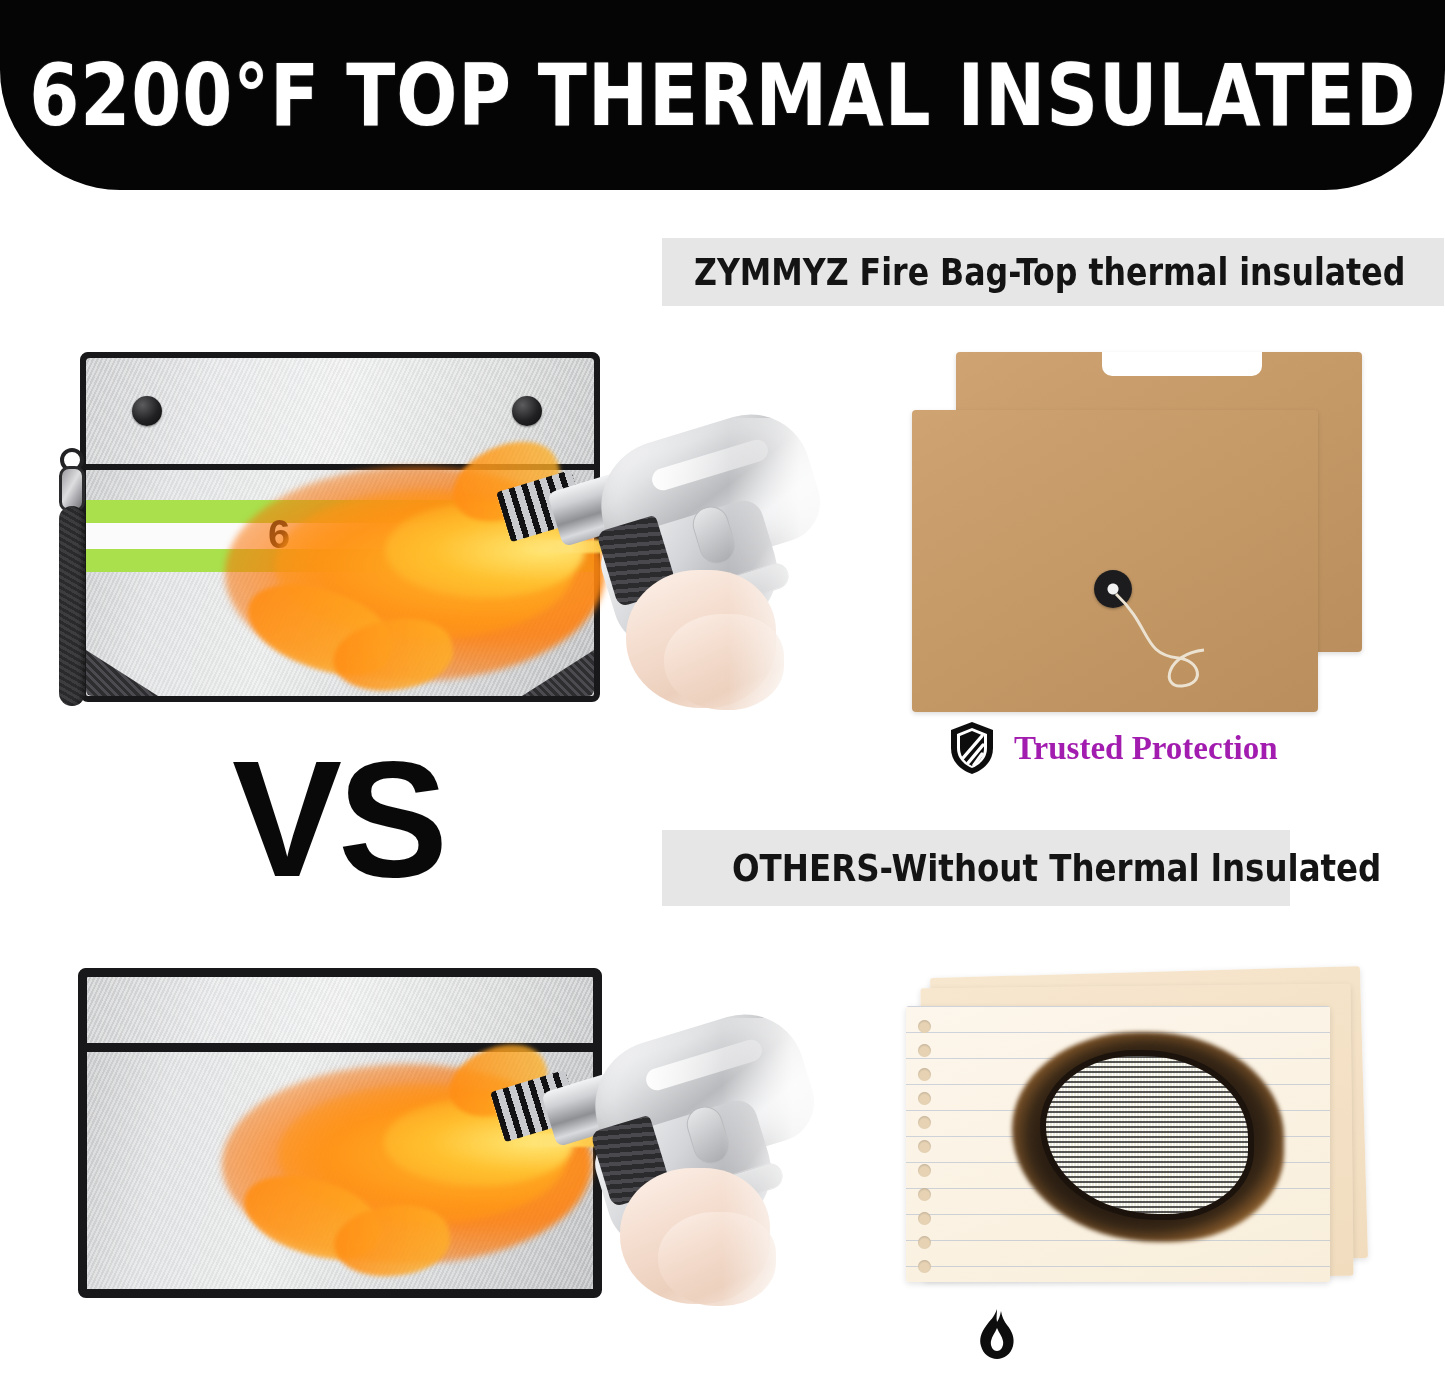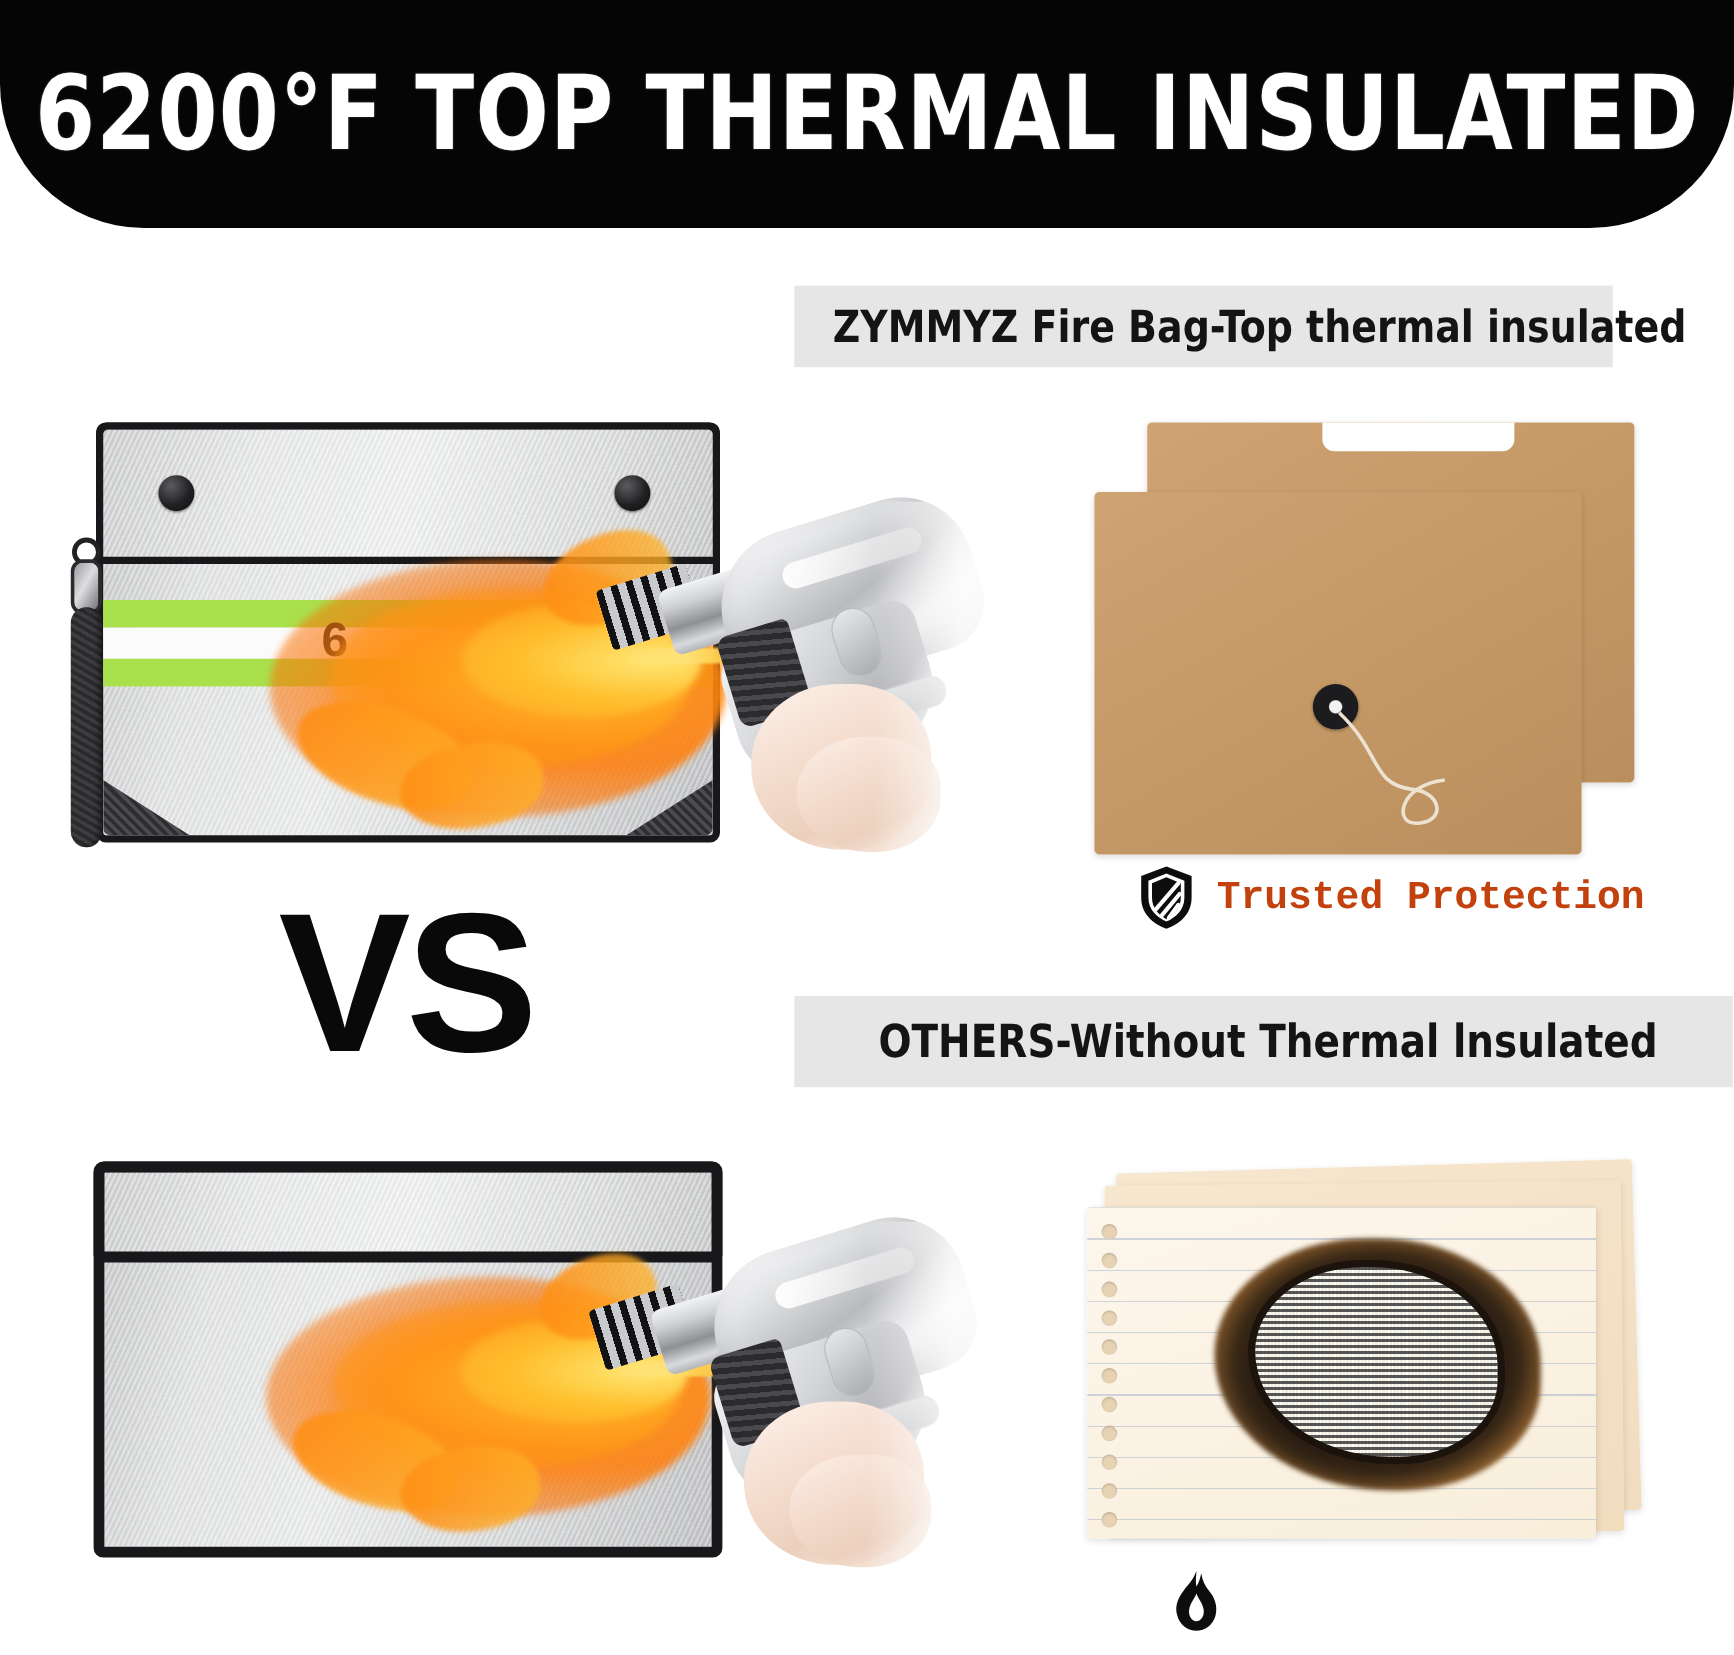--- a/index.html
+++ b/index.html
@@ -36,23 +36,23 @@
     box-sizing:border-box;
   }
   .label-bar span{
     font-family:"Liberation Sans Narrow","DejaVu Sans Condensed","Liberation Sans",sans-serif;
     font-weight:700;
     color:#141414;
     white-space:nowrap;
     transform:scaleX(.95);
     transform-origin:left center;
   }
-  #bar-top{left:662px;top:238px;width:682px;height:68px;padding-left:32px;}
+  #bar-top{left:662px;top:238px;width:782px;height:68px;padding-left:32px;}
   #bar-top span{font-size:37px;}
-  #bar-bottom{left:662px;top:830px;width:782px;height:76px;padding-left:70px;}
+  #bar-bottom{left:662px;top:830px;width:628px;height:76px;padding-left:70px;}
   #bar-bottom span{font-size:38px;}
 
   
   .vs{
     position:absolute;left:232px;top:737px;
     font-family:"Liberation Sans","DejaVu Sans",sans-serif;
     font-weight:700;font-size:165px;color:#090909;
     letter-spacing:-4px;line-height:1;
   }
 
@@ -233,22 +233,22 @@
       #efece0;
     border-radius:46% 54% 42% 58%;
     box-shadow:0 0 0 6px rgba(25,18,12,.9), 0 0 14px 10px rgba(60,40,20,.55);
   }
 
   
   .caption{
     position:absolute;display:flex;align-items:center;gap:18px;
   }
   .caption .cap-text{
-    font-family:Liberation Mono, monospace;
-    font-weight:700;font-size:33px;color:#c2410c;white-space:nowrap;
+    font-family:Liberation Serif, serif;
+    font-weight:700;font-size:33px;color:#a21caf;white-space:nowrap;
   }
   .icon-svg{display:block;}
 </style>
 </head>
 <body>
 
 <div class="banner">
   <div class="banner-text">6200°F TOP THERMAL INSULATED</div>
 </div>
 

